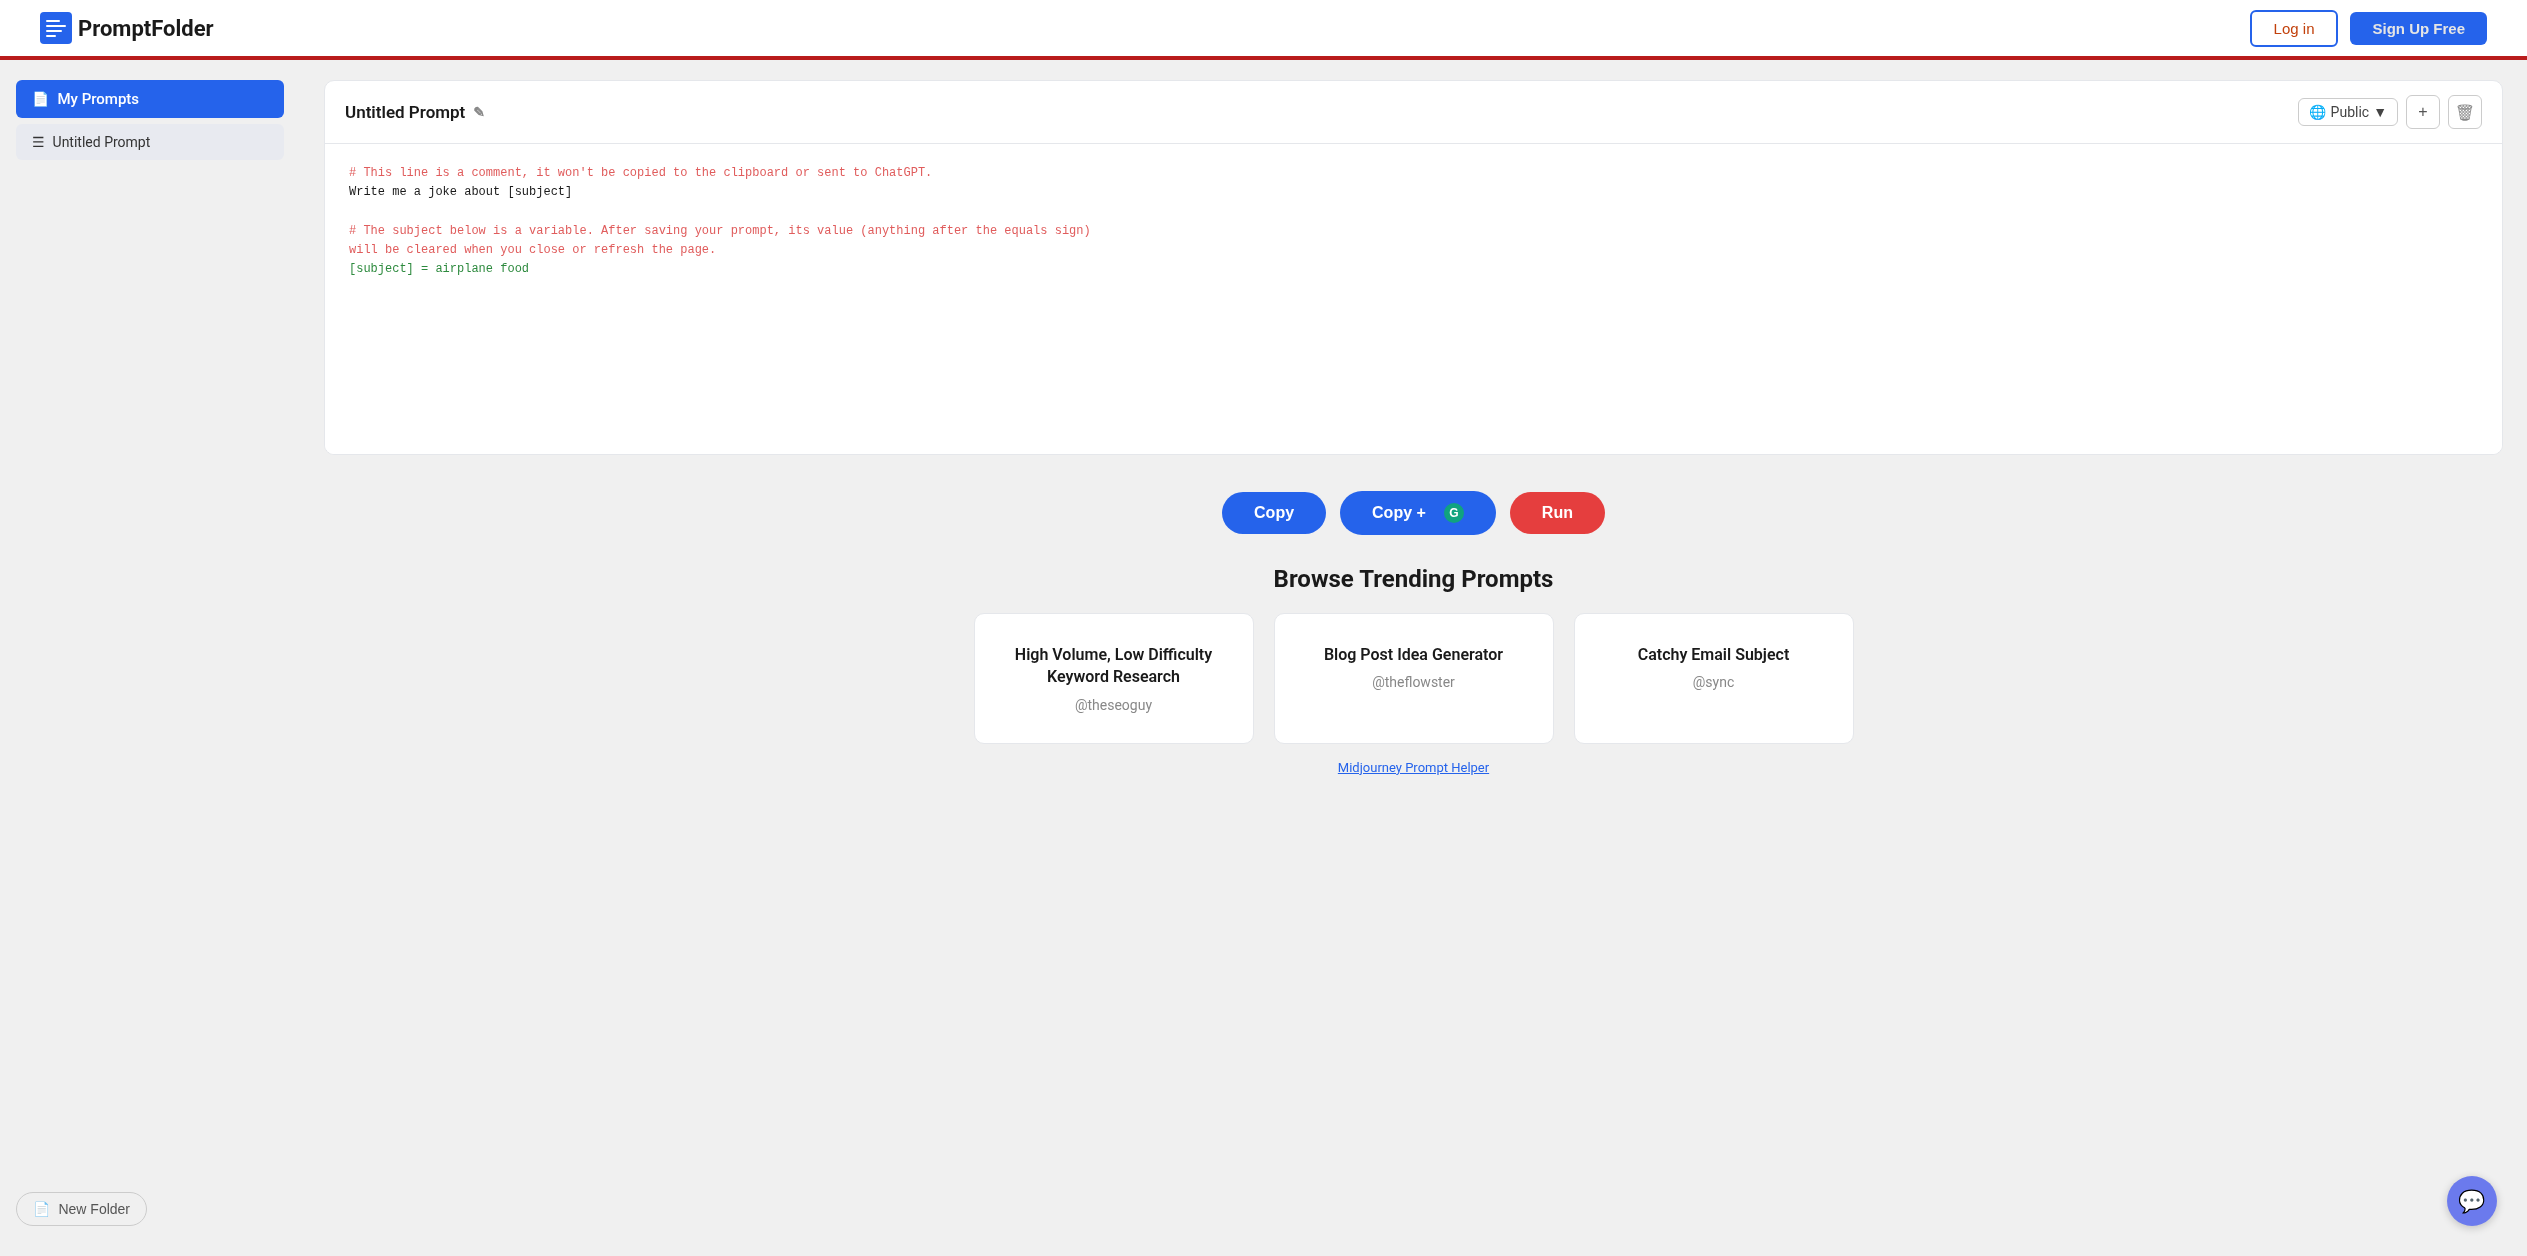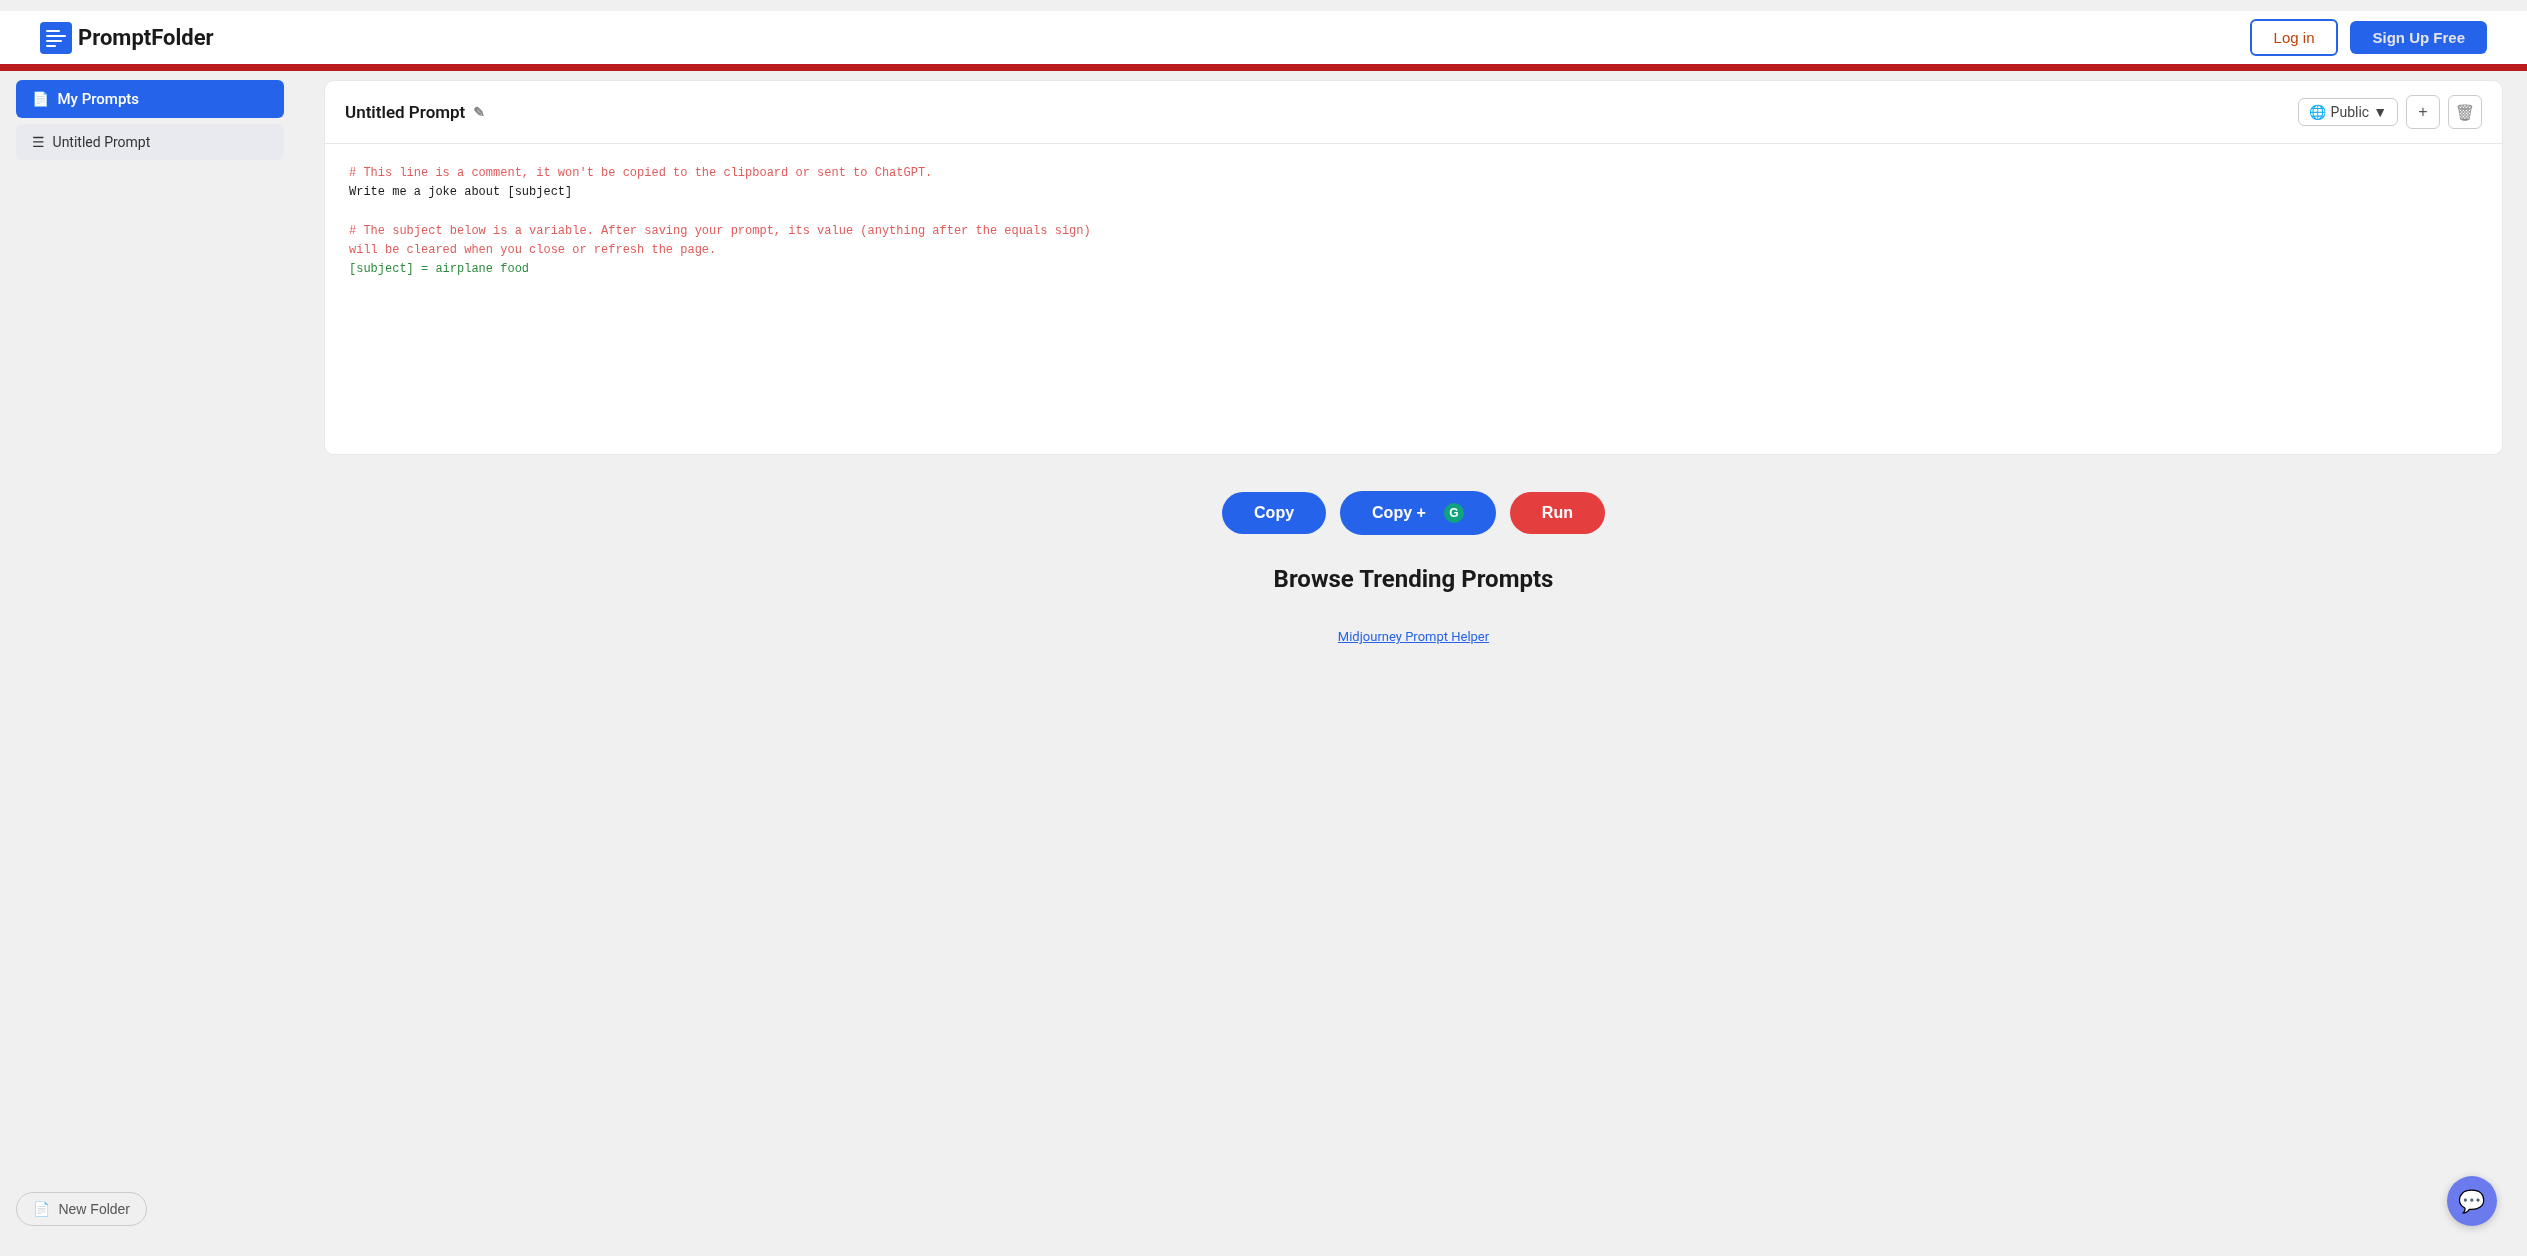--- a/index.html
+++ b/index.html
@@ -5,28 +5,28 @@
     * { box-sizing: border-box; margin: 0; padding: 0; }
     body {
       font-family: -apple-system, BlinkMacSystemFont, 'Segoe UI', Roboto, sans-serif;
       background: #f0f0f0;
       min-height: 100vh;
     }
 
     
     .header {
       background: #fff;
-      border-bottom: 7px solid #b91c1c;
+      border-bottom: 4px solid #b91c1c;
       display: flex;
       align-items: center;
       justify-content: space-between;
       padding: 0 40px;
       height: 60px;
       position: fixed;
-      top: 11px;
+      top: 0;
       left: 0;
       right: 0;
       z-index: 100;
     }
     .logo {
       display: flex;
       align-items: center;
       gap: 6px;
       font-size: 22px;
       font-weight: 700;
@@ -401,20 +401,34 @@
       <button class="btn-copy">Copy</button>
       <button class="btn-copy-chatgpt">
         <span>Copy +</span>
         <span style="width:20px;height:20px;display:inline-flex;align-items:center;justify-content:center;background:#10a37f;border-radius:50%;color:#fff;font-size:12px;font-weight:700;">G</span>
       </button>
       <button class="btn-run">Run</button>
     </div>
 
     <div class="trending-section">
       <h2 class="trending-title">Browse Trending Prompts</h2>
+      <div class="trending-cards">
+        <div class="trending-card">
+          <div class="trending-card-title">High Volume, Low Difficulty Keyword Research</div>
+          <div class="trending-card-author">@theseoguy</div>
+        </div>
+        <div class="trending-card">
+          <div class="trending-card-title">Blog Post Idea Generator</div>
+          <div class="trending-card-author">@theflowster</div>
+        </div>
+        <div class="trending-card">
+          <div class="trending-card-title">Catchy Email Subject</div>
+          <div class="trending-card-author">@sync</div>
+        </div>
+      </div>
     </div>
 
     <div class="footer">
       <div>
         <a href="#">Midjourney Prompt Helper</a>
       </div>
     </div>
   </main>
 </div>
 

